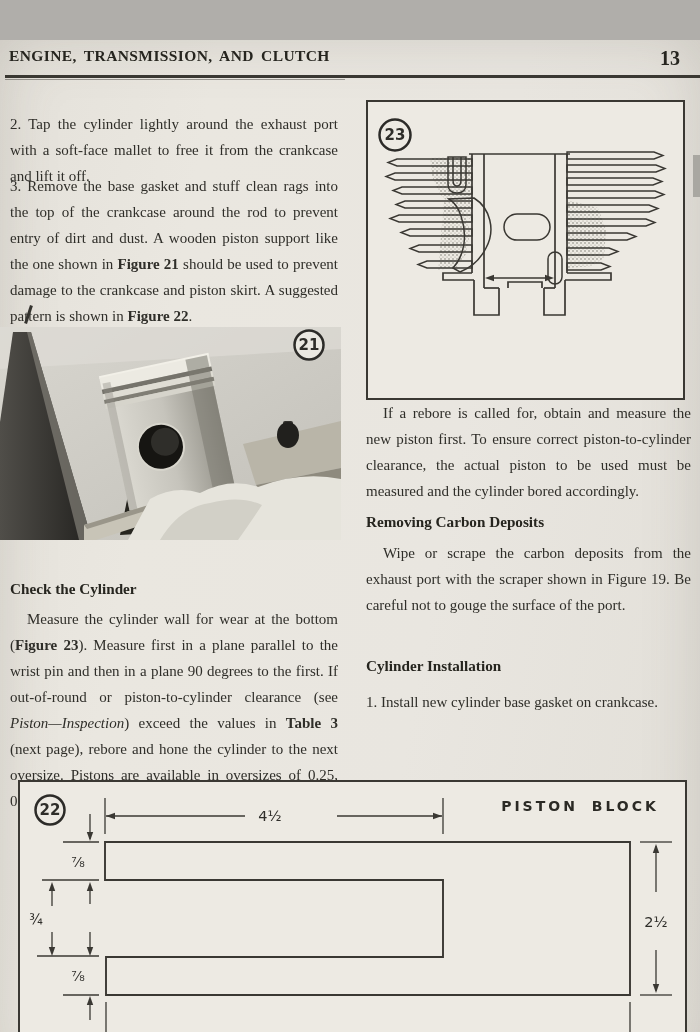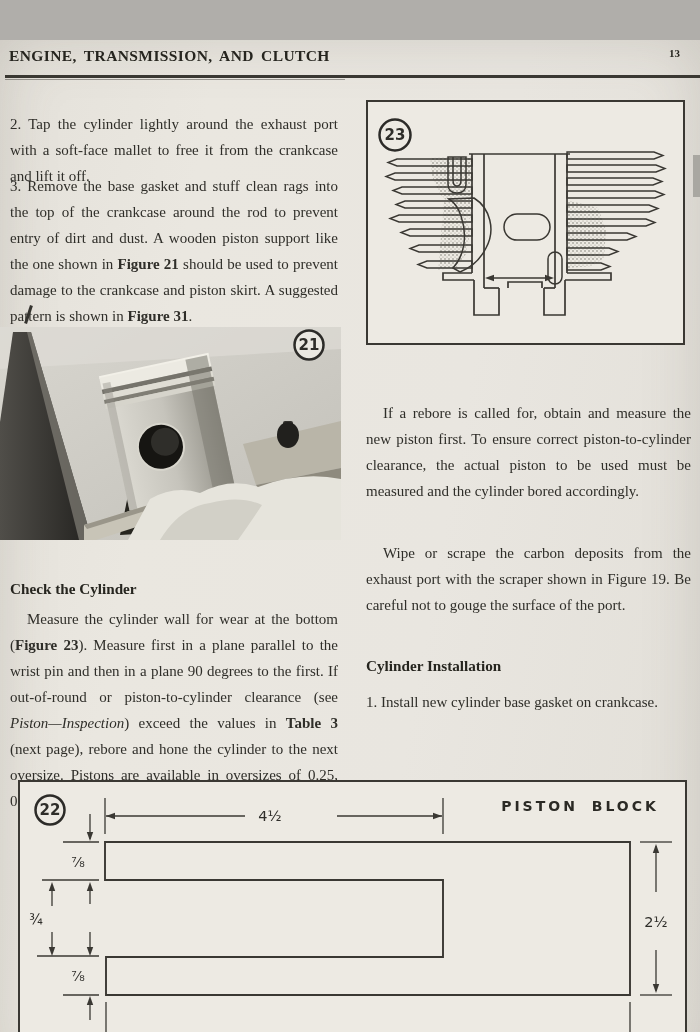--- a/index.html
+++ b/index.html
@@ -5,21 +5,21 @@
   html,body{margin:0;padding:0;background:#b0aeaa;}
   .page{
     position:relative;width:700px;height:1032px;overflow:hidden;
     background:linear-gradient(100deg,#e4e1da 0%,#eae7e0 25%,#e9e6e0 60%,#e2dfd8 100%);
     font-family:"Liberation Serif", serif;color:#2e2d29;
     box-shadow:inset 0 0 60px rgba(90,85,70,.18);
     margin-top:40px;
   }
   .hdr-title{position:absolute;left:9px;top:7px;font-size:15.5px;font-weight:bold;
     letter-spacing:.4px;word-spacing:3px;color:#26251f;}
-  .hdr-page{position:absolute;right:20px;top:7px;font-size:11px;font-weight:bold;color:#26251f;}
+  .hdr-page{position:absolute;right:20px;top:7px;font-size:20px;font-weight:bold;color:#26251f;}
   .hdr-rule{position:absolute;left:5px;right:0;top:35px;height:2.5px;background:#3a3832;}
   .hdr-rule2{position:absolute;left:5px;width:340px;top:39px;height:1px;background:rgba(58,56,50,.45);}
   .body{position:absolute;width:328px;font-size:15px;line-height:26px;text-align:justify;
     color:#2f2e29;}
   .rcol{left:366px !important;width:325px;}
   .ind{text-indent:17px;}
   .h3{position:absolute;font-size:15.2px;font-weight:bold;color:#26251f;}
   .figbox{position:absolute;background:#edeae3;border:2.5px solid #3a3833;box-sizing:border-box;}
   .photo{position:absolute;left:0;top:287px;width:341px;height:213px;}
   .edge-strip{position:absolute;left:693px;top:115px;width:7px;height:42px;background:#a9a7a1;}
@@ -38,21 +38,21 @@
 
 <div class="page">
 
   <div class="hdr-title">ENGINE, TRANSMISSION, AND CLUTCH</div>
   <div class="hdr-page">13</div>
   <div class="hdr-rule"></div>
   <div class="hdr-rule2"></div>
 
   <p class="body" style="left:10px;top:56px;">2.  Tap the cylinder lightly around the exhaust port with a soft-face mallet to free it from the crankcase and lift it off.</p>
 
-  <p class="body" style="left:10px;top:118px;">3.  Remove the base gasket and stuff clean rags into the top of the crankcase around the rod to prevent entry of dirt and dust. A wooden piston support like the one shown in <b>Figure 21</b> should be used to prevent damage to the crankcase and piston skirt. A suggested pattern is shown in <b>Figure 31</b>.</p>
+  <p class="body" style="left:10px;top:118px;">3.  Remove the base gasket and stuff clean rags into the top of the crankcase around the rod to prevent entry of dirt and dust. A wooden piston support like the one shown in <b>Figure 21</b> should be used to prevent damage to the crankcase and piston skirt. A suggested pattern is shown in <b>Figure 22</b>.</p>
 
   <div class="photo">
     <svg width="341" height="213" viewBox="0 0 341 213">
       <defs>
         <linearGradient id="bgG" x1="0" y1="0" x2="1" y2="1">
           <stop offset="0" stop-color="#d8d6cf"></stop>
             <stop offset="1" stop-color="#c2c0b9"></stop>
         </linearGradient>
         <linearGradient id="tubeG" x1="0" y1="0" x2="1" y2="0">
           <stop offset="0" stop-color="#504e49"></stop>
@@ -101,21 +101,21 @@
       <path d="M160,213 Q180,180 210,176 Q240,168 262,178 Q250,196 238,213 Z" fill="#d2d0c7"></path>
 
       <circle cx="309" cy="18" r="14.5" fill="#eae8e1" stroke="#2c2b28" stroke-width="2.5"></circle>
       <text class="badge-t" x="309" y="23" text-anchor="middle">21</text>
     </svg>
   </div>
 
   <h3 class="h3" style="left:10px;top:525px;">Check the Cylinder</h3>
   <p class="body ind" style="left:10px;top:551px;">Measure the cylinder wall for wear at the bottom (<b>Figure 23</b>). Measure first in a plane parallel to the wrist pin and then in a plane 90 degrees to the first. If out-of-round or piston-to-cylinder clearance (see <i>Piston—Inspection</i>) exceed the values in <b>Table 3</b> (next page), rebore and hone the cylinder to the next oversize. Pistons are available in oversizes of 0.25, 0.50, 0.75, and 1.00 millimeter.</p>
 
-  <div class="figbox" style="left:366px;top:60px;width:319px;height:245px;">
+  <div class="figbox" style="left:366px;top:60px;width:319px;height:300px;">
     <svg width="314" height="240" viewBox="0 0 314 240">
       <defs>
         <pattern id="stip" width="4" height="4" patternUnits="userSpaceOnUse">
           <circle cx="1" cy="1" r=".7" fill="#6b695f"></circle>
           <circle cx="3" cy="3" r=".5" fill="#8a887c"></circle>
         </pattern>
       </defs>
 
       <polygon points="62,56 104,54 104,118 90,110 72,92 64,74" fill="url(#stip)"></polygon>
       <polygon points="76,100 96,108 102,130 98,152 88,166 70,168" fill="url(#stip)"></polygon>
@@ -173,20 +173,21 @@
         <polygon points="186,176 177,172.8 177,179.2" fill="#3a3833"></polygon>
       </g>
 
       <circle cx="27" cy="33" r="15.5" fill="#edeae3" stroke="#2c2b28" stroke-width="2.5"></circle>
       <text class="badge-t" x="27" y="38" text-anchor="middle">23</text>
     </svg>
   </div>
 
   <p class="body rcol ind" style="top:345px;">If a rebore is called for, obtain and measure the new piston first. To ensure correct piston-to-cylinder clearance, the actual piston to be used must be measured and the cylinder bored accordingly.</p>
 
+  <h3 class="h3" style="left:366px;top:458px;">Removing Carbon Deposits</h3>
   <p class="body rcol ind" style="top:485px;">Wipe or scrape the carbon deposits from the exhaust port with the scraper shown in Figure 19. Be careful not to gouge the surface of the port.</p>
 
   <h3 class="h3" style="left:366px;top:602px;">Cylinder Installation</h3>
   <p class="body rcol" style="top:634px;">1.  Install new cylinder base gasket on crankcase.</p>
 
   <div class="figbox" style="left:18px;top:740px;width:669px;height:283px;">
     <svg width="664" height="278" viewBox="0 0 664 278">
 
       <path class="ln" stroke-width="1.9" d="M85,60 L610,60 L610,213 L86,213 L86,175 L423,175 L423,98 L85,98 Z"></path>
 

